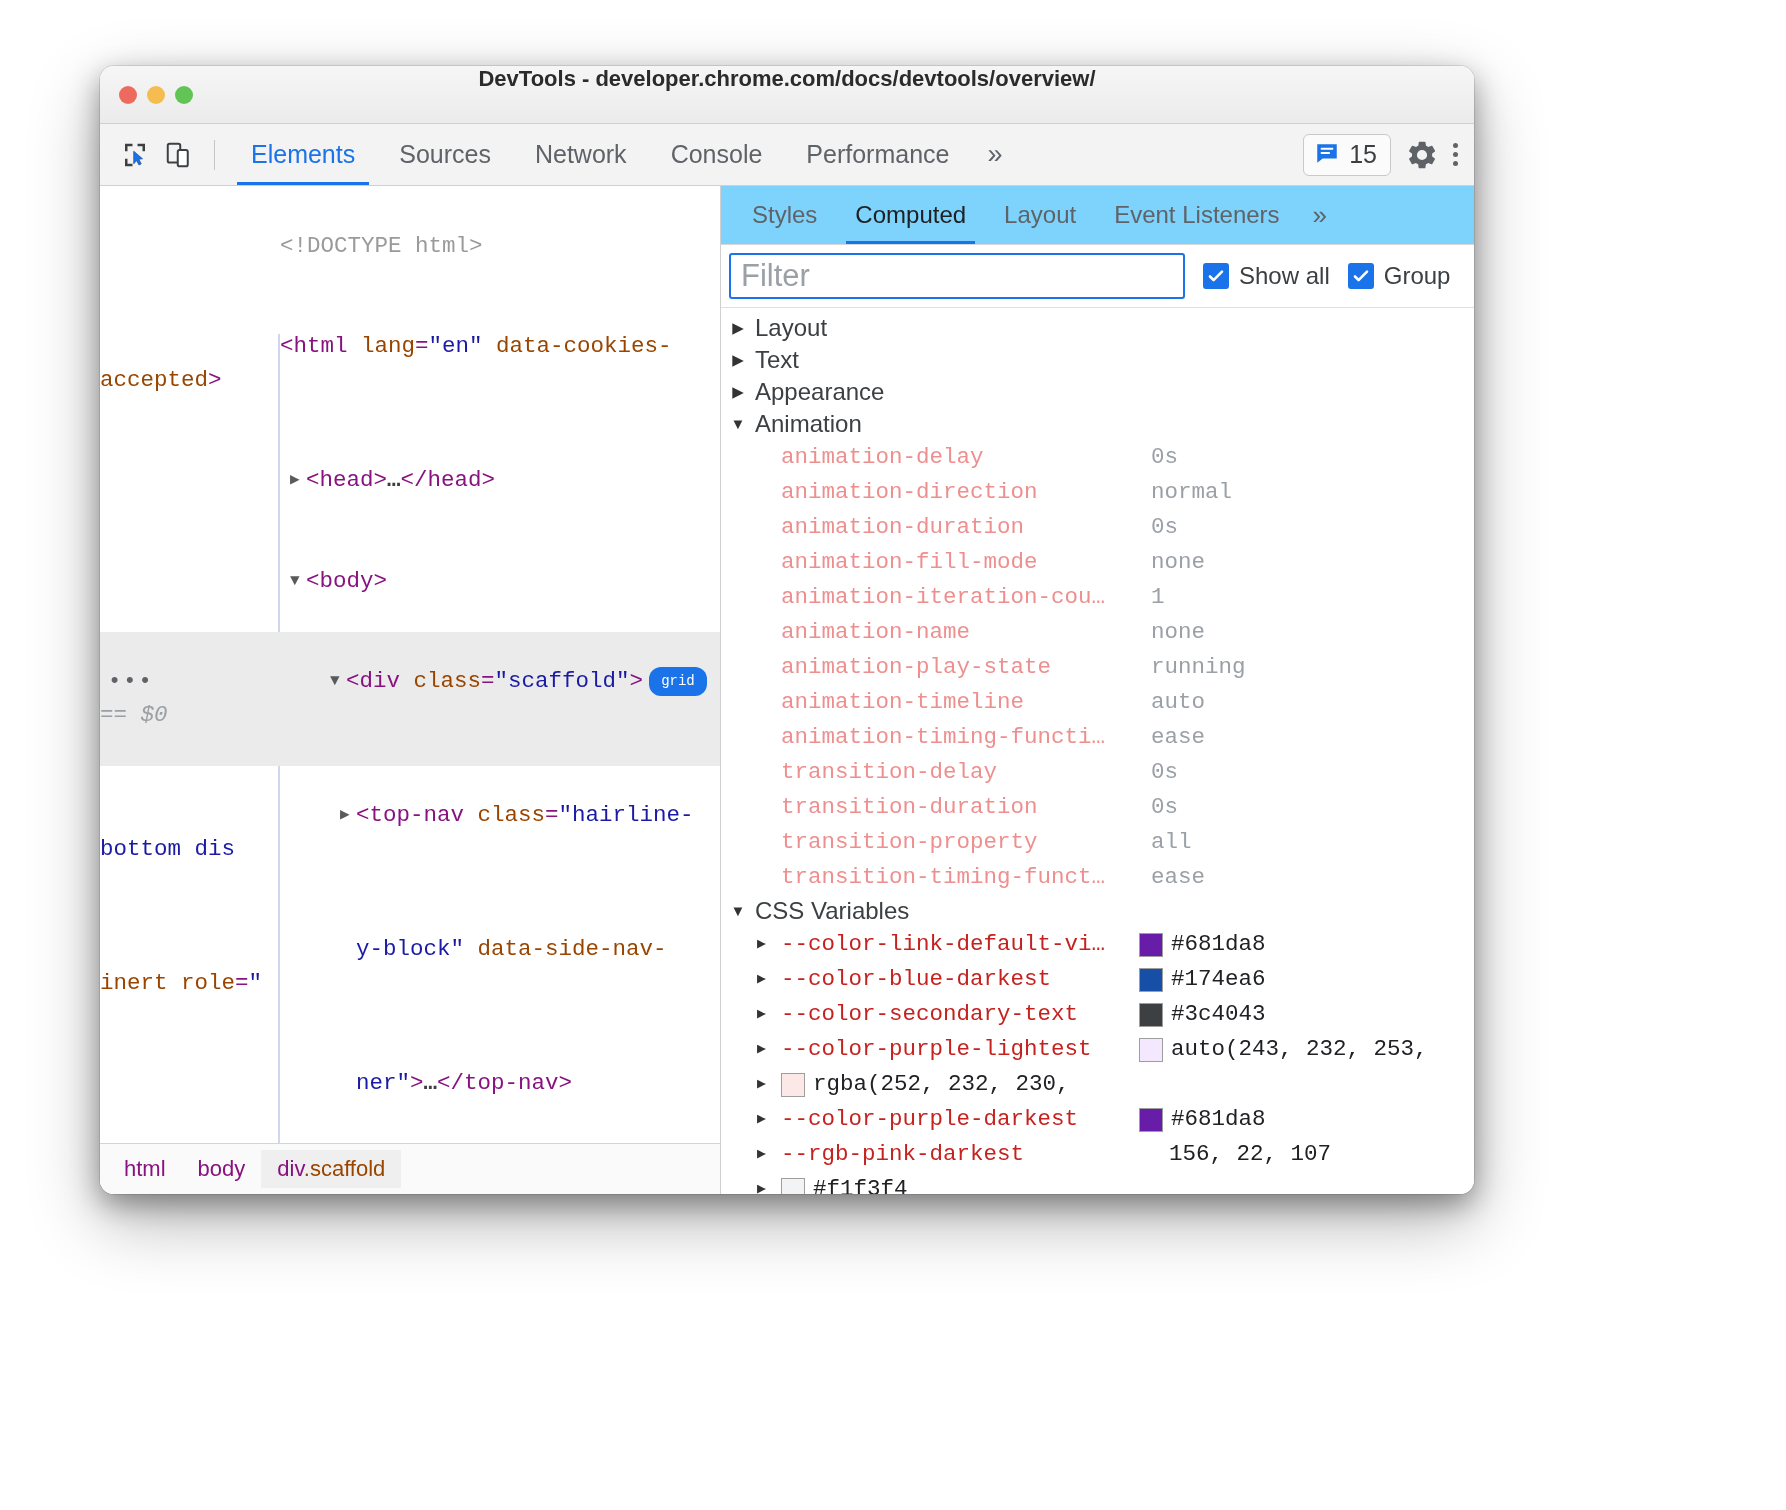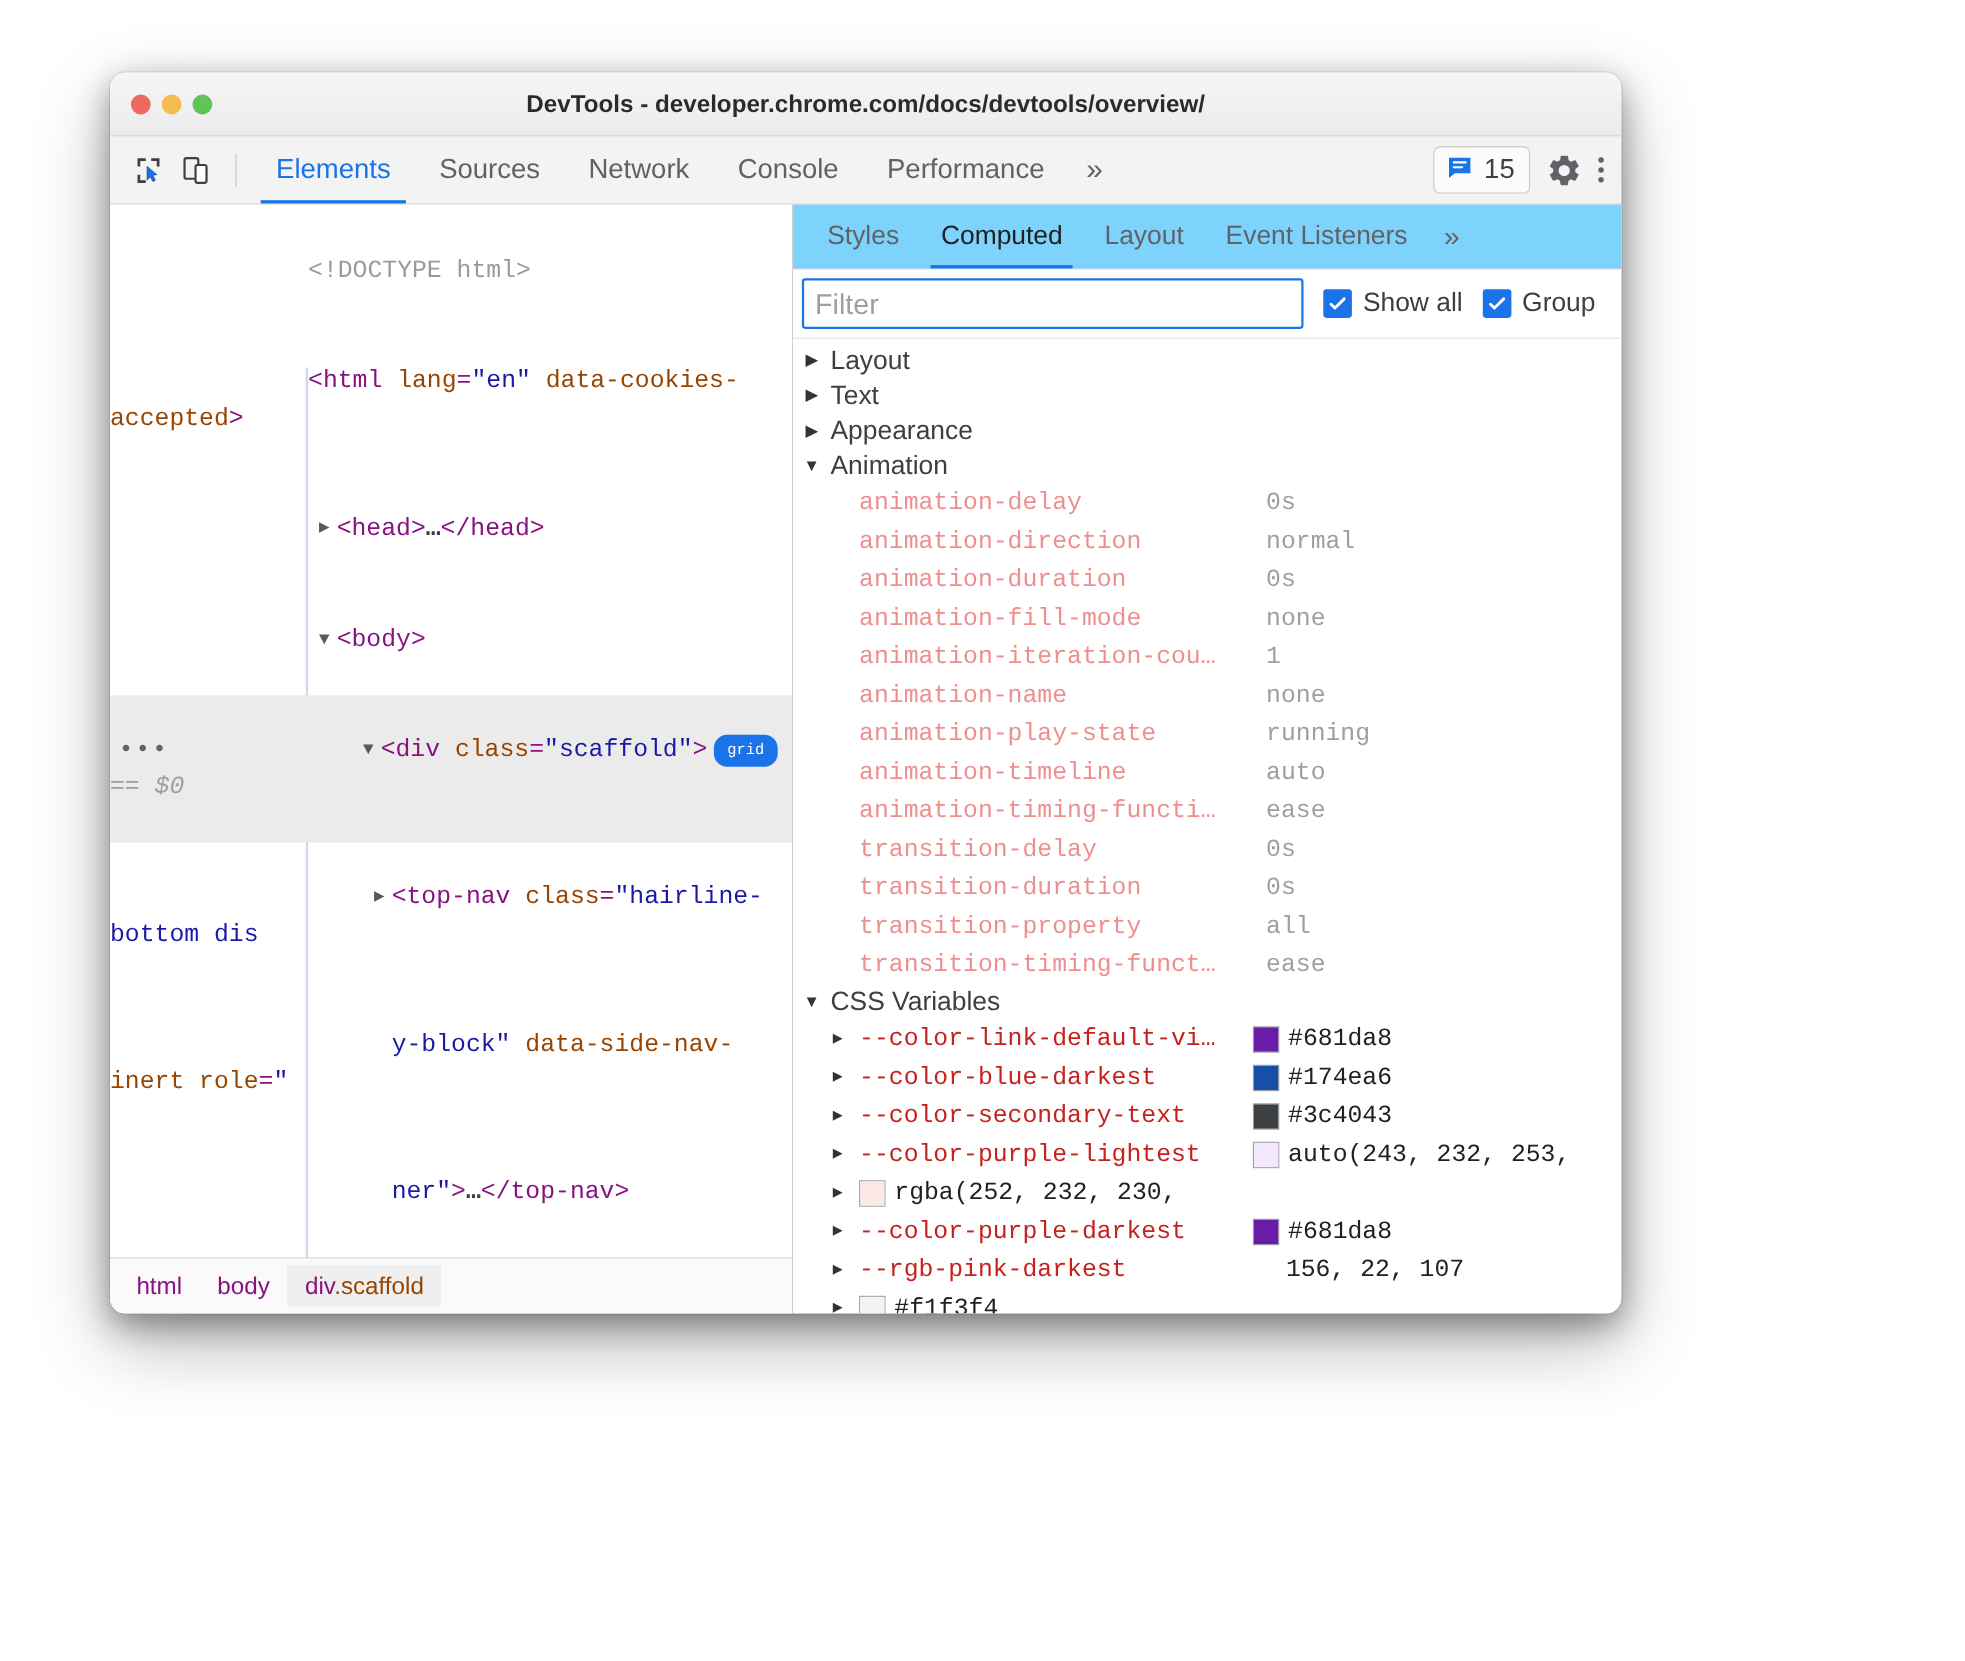--- a/index.html
+++ b/index.html
@@ -36,21 +36,21 @@
   }
 
   
   .titlebar {
     height: 57px;
     flex: 0 0 57px;
     background: linear-gradient(#f6f6f6, #ebebeb);
     border-bottom: 1px solid #cfcfcf;
     position: relative;
     display: flex;
-    align-items: center;
+    align-items: flex-start;
   }
   .traffic {
     position: absolute;
     left: 19px;
     top: 50%;
     transform: translateY(-50%);
     display: flex;
     gap: 10px;
   }
   .dot { width: 18px; height: 18px; border-radius: 50%; }
@@ -260,21 +260,21 @@
     display: flex;
     align-items: center;
     padding: 0 8px;
     background: #fff;
     max-width: 436px;
   }
   .filter-box input {
     border: none;
     outline: none;
     width: 100%;
-    font-size: 26px;
+    font-size: 31px;
     color: #3c4043;
     font-family: "Liberation Sans", sans-serif;
   }
   .filter-box input::placeholder { color: #9aa0a6; }
   .chk-wrap {
     display: flex; align-items: center; gap: 10px; cursor: pointer;
     white-space: nowrap;
   }
   .chk {
     width: 26px; height: 26px; border-radius: 3px;

